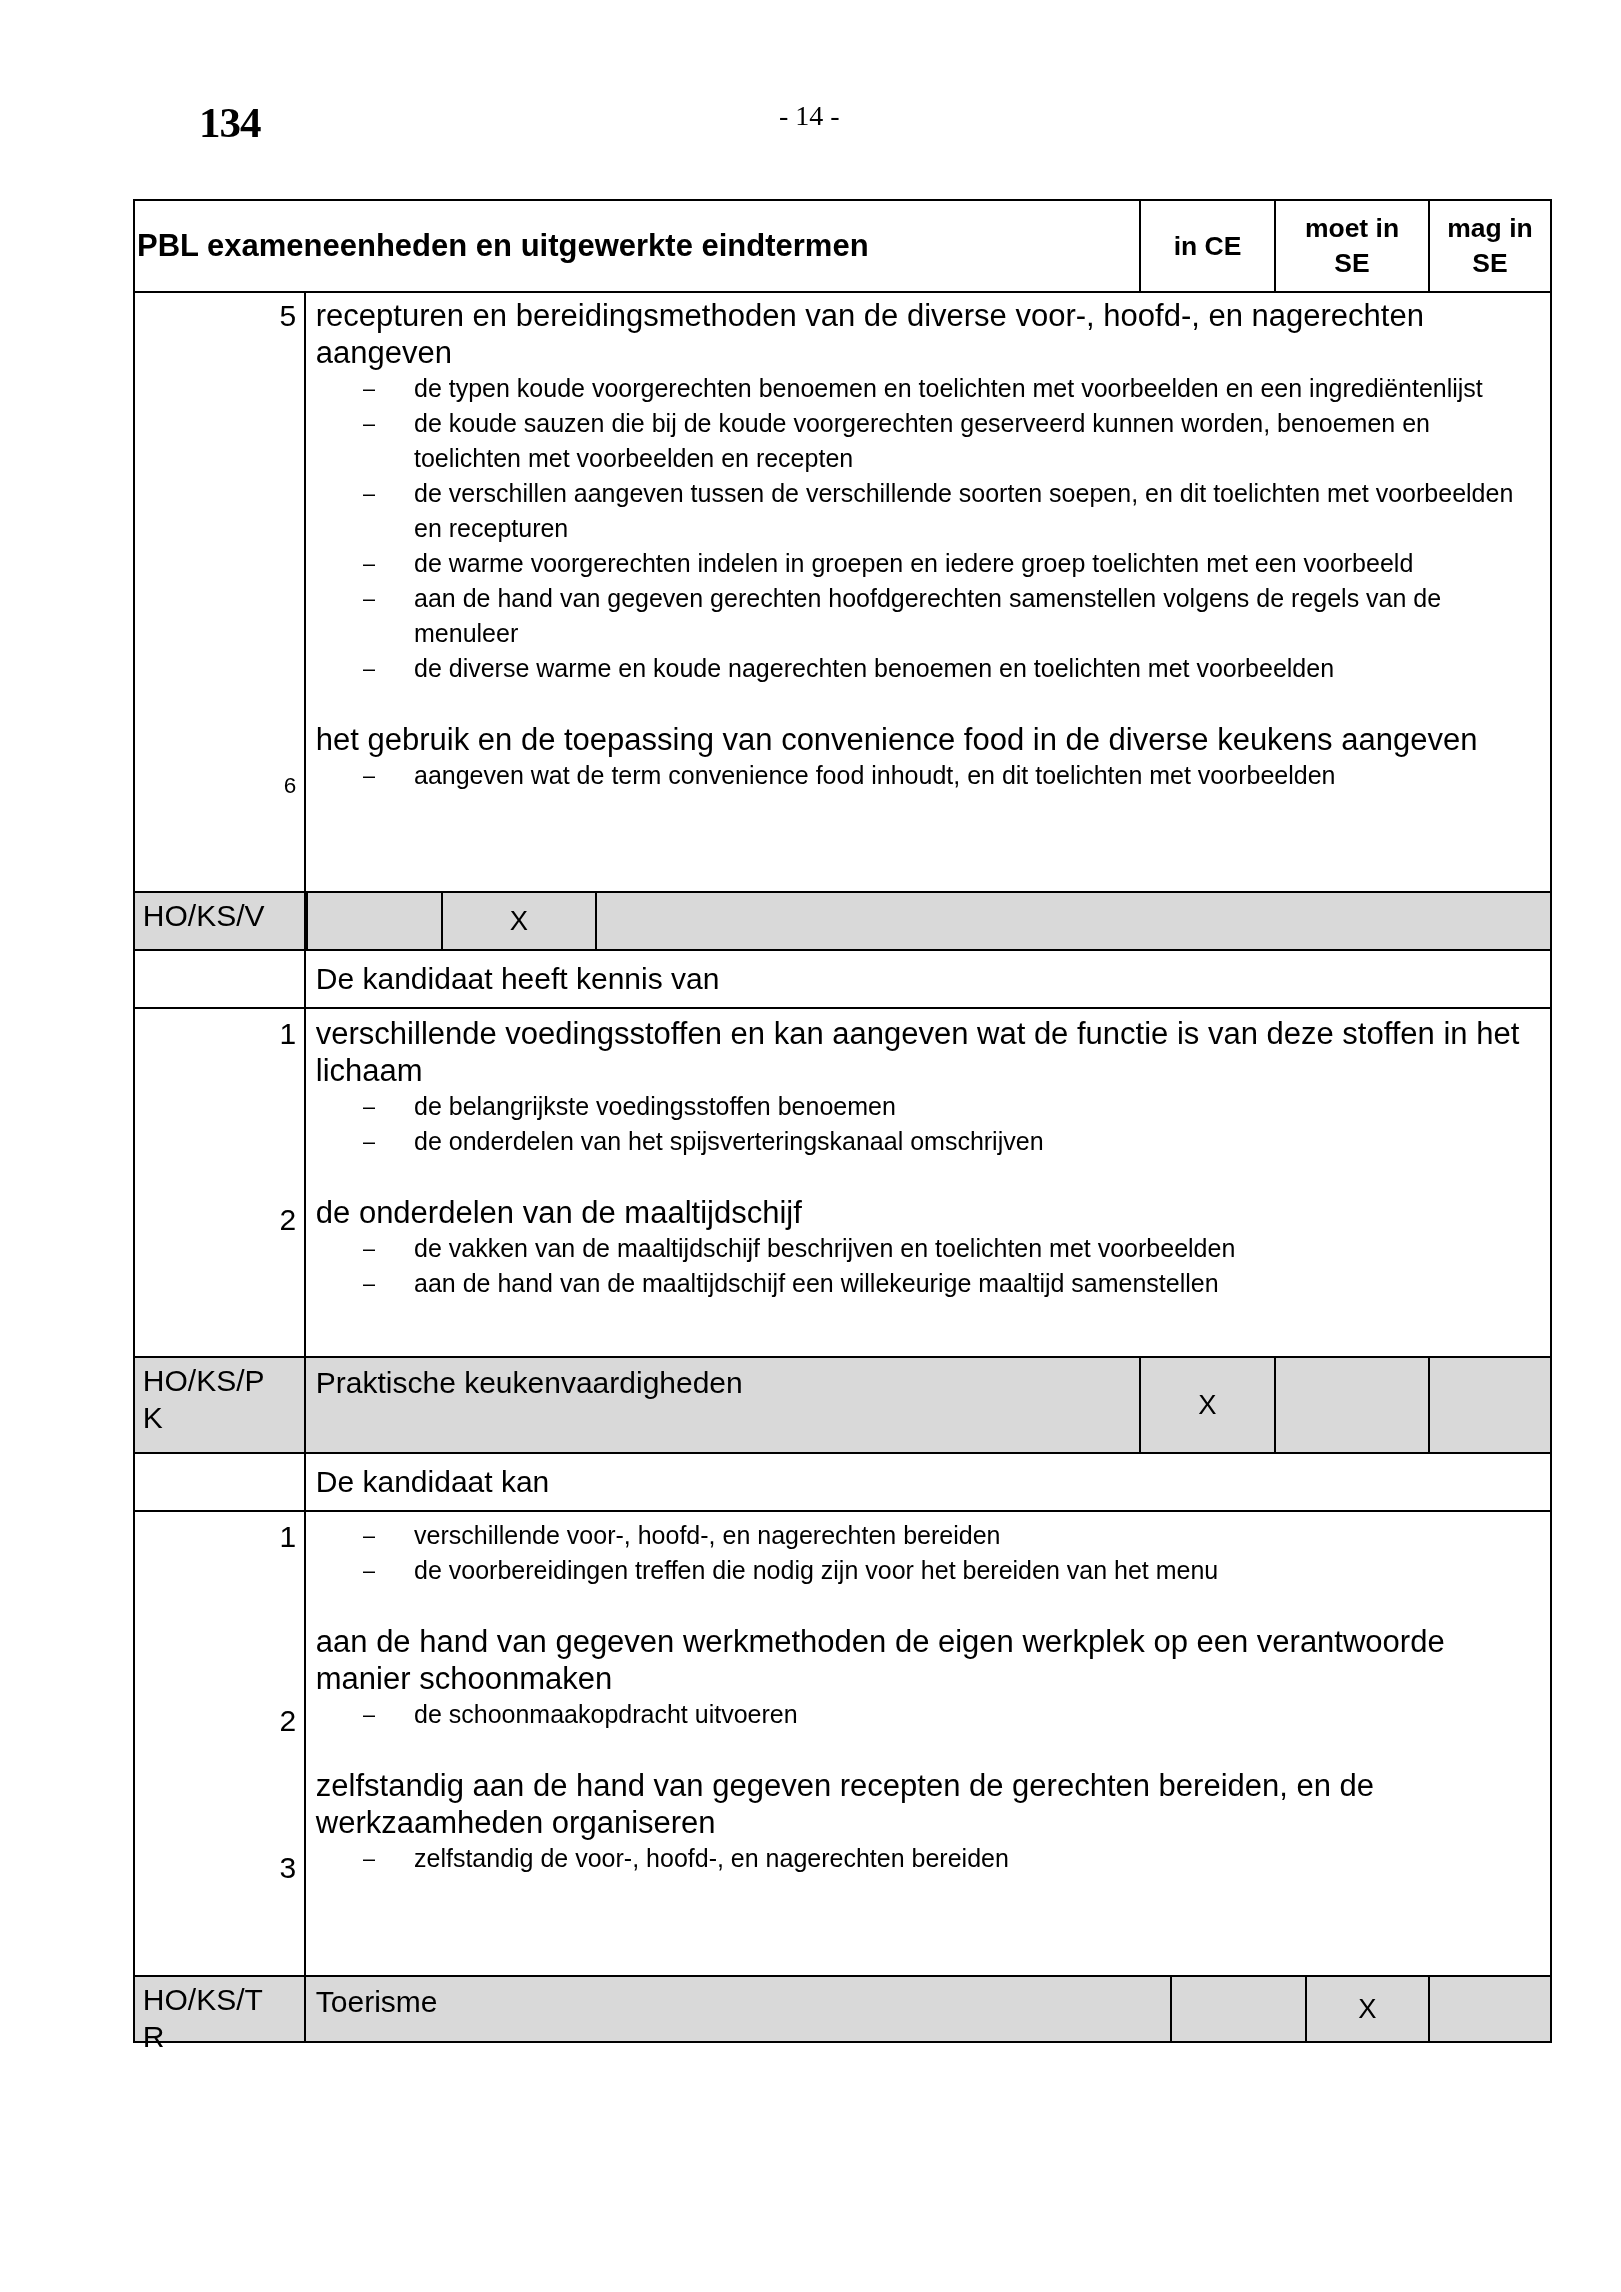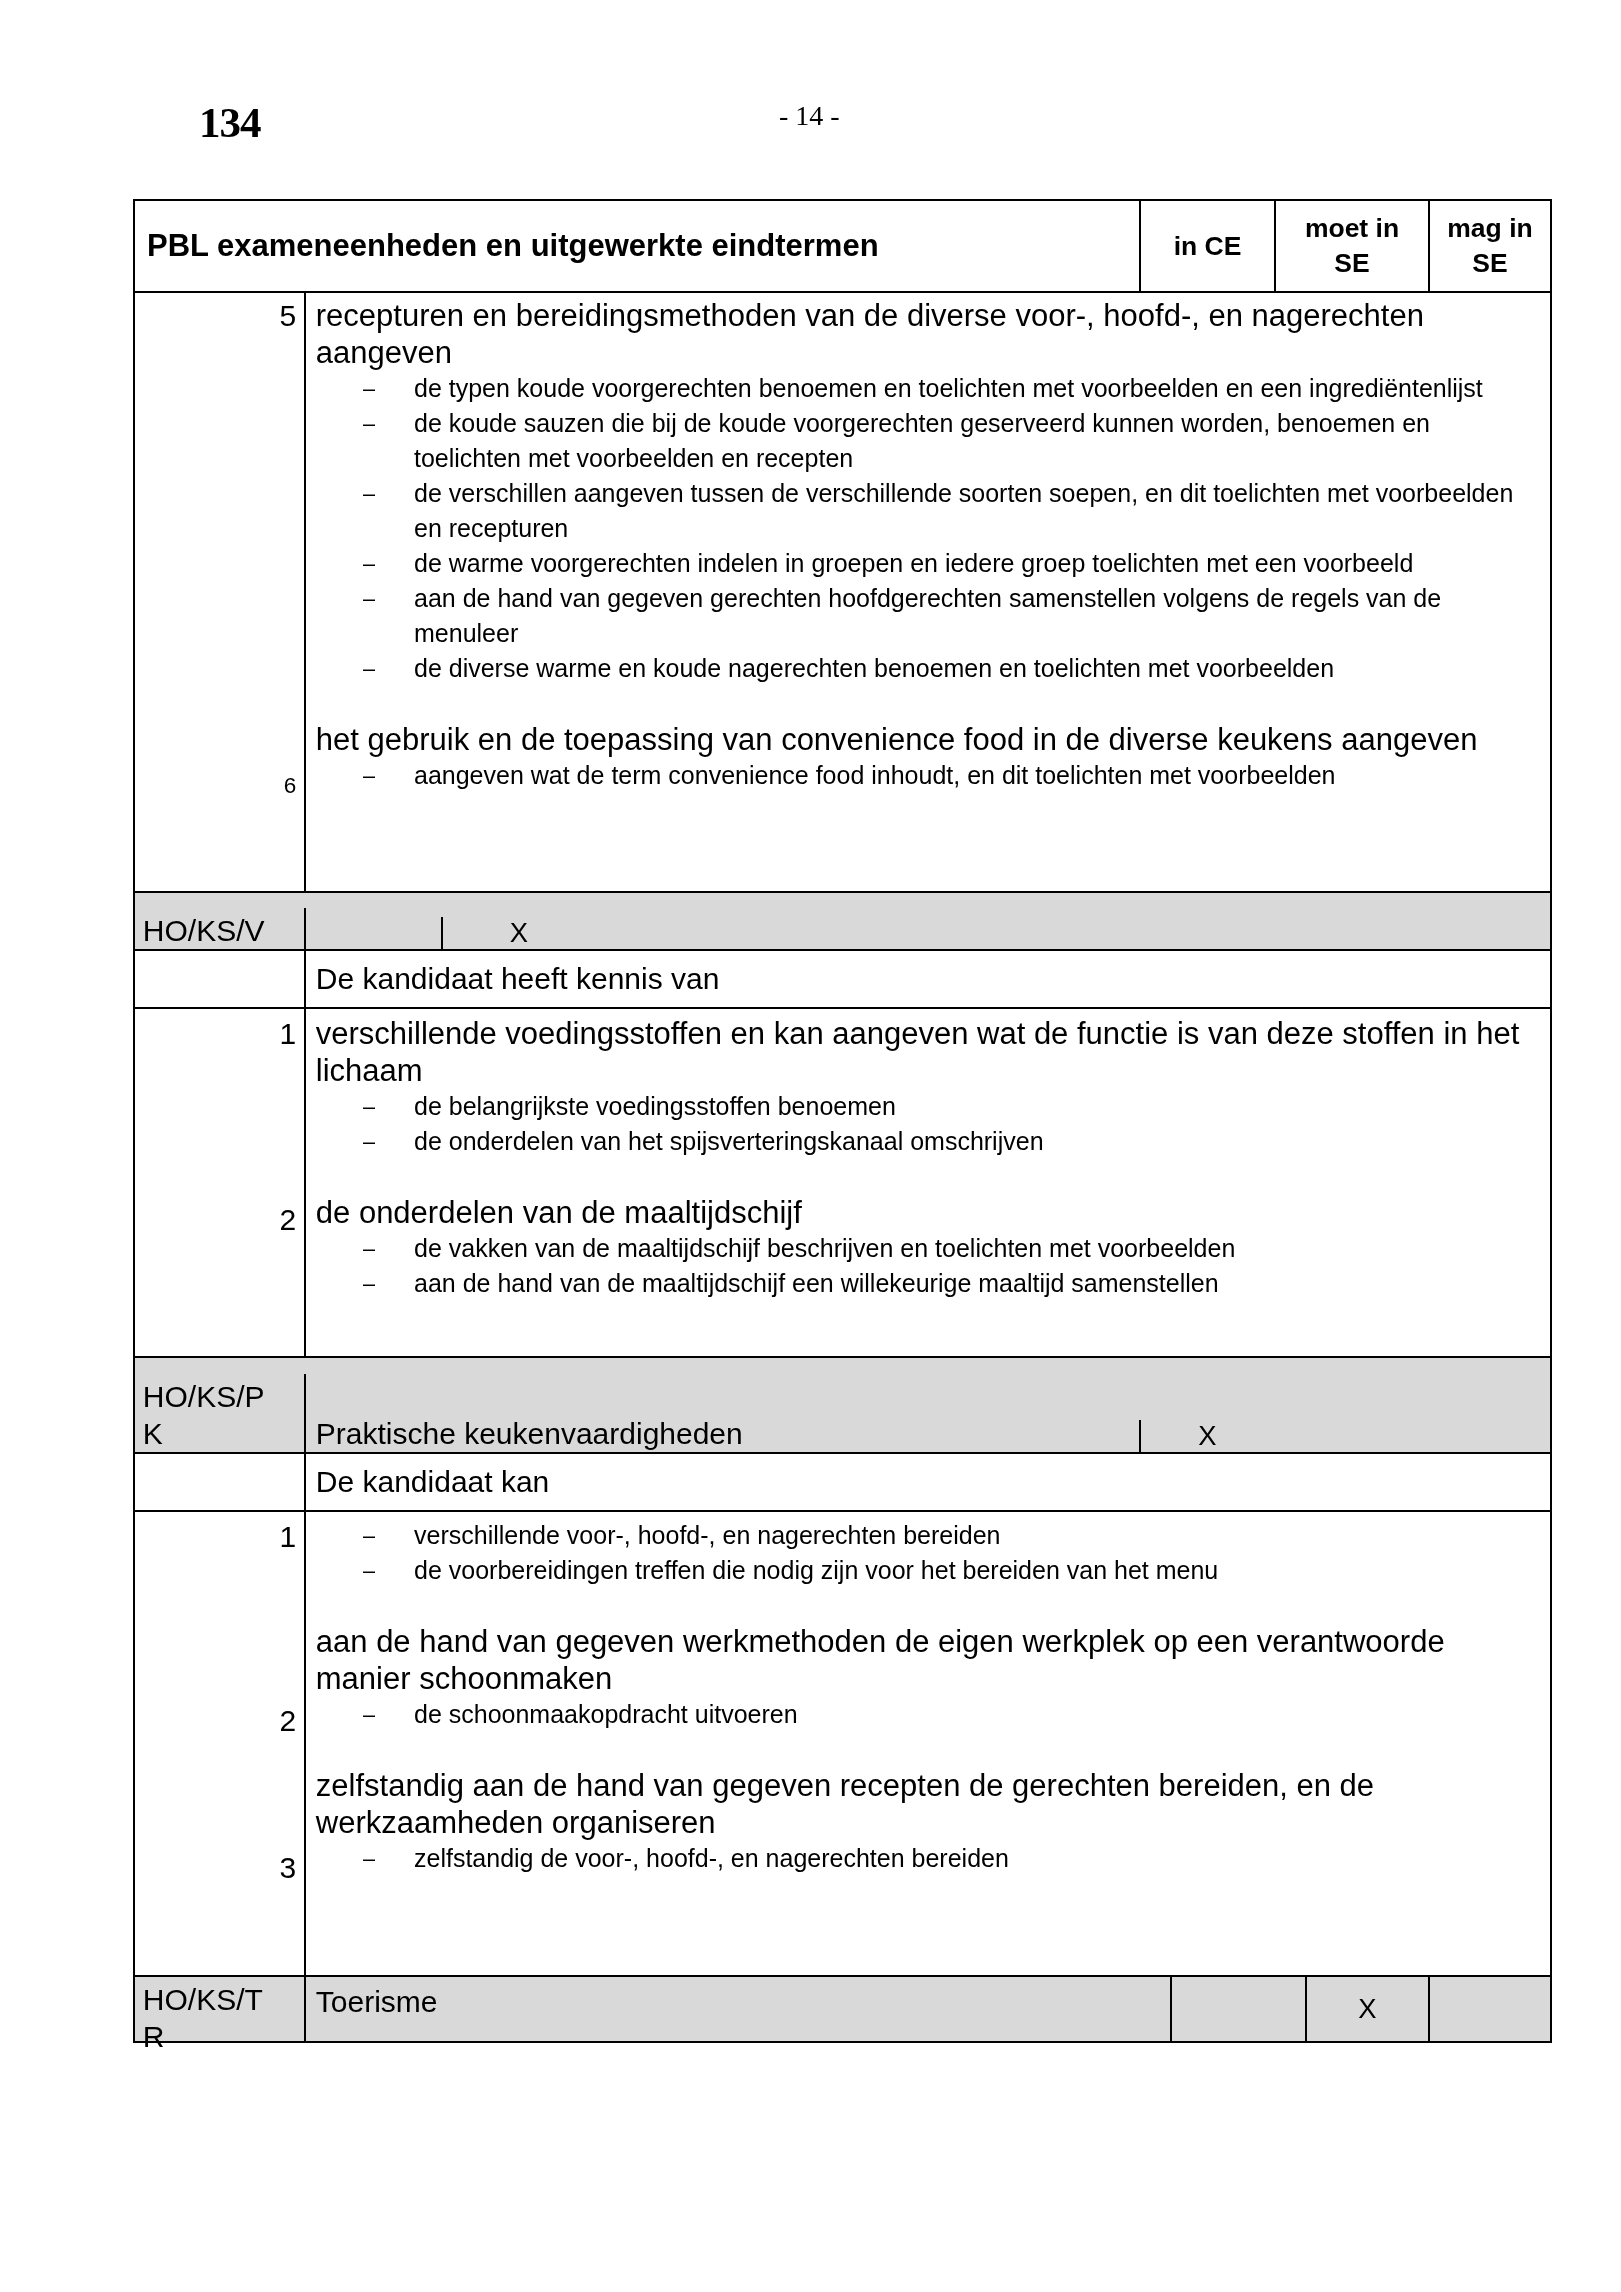--- a/index.html
+++ b/index.html
@@ -2,29 +2,29 @@
 <html><head>
 <meta charset="utf-8">
 <style>
   html, body { margin: 0; padding: 0; background: #ffffff; }
   body { width: 1621px; height: 2293px; position: relative; font-family: "Liberation Sans", sans-serif; color: #000; }
   .page-number { position: absolute; left: 199px; top: 98px; font-family: "Liberation Serif", serif; font-weight: bold; font-size: 43px; letter-spacing: -1px; }
   .page-folio { position: absolute; left: 779px; top: 100px; font-family: "Liberation Serif", serif; font-size: 28px; }
   .tbl { position: absolute; left: 133px; top: 199px; width: 1419px; border: 2.9px solid #000; box-sizing: border-box; }
   .row { position: relative; display: flex; border-top: 2px solid #000; box-sizing: border-box; }
   .row.first { border-top: none; }
-  .row.thick { border-top: 2.9px solid #000; align-items: flex-end; }
+  .row.thick { border-top: 2.9px solid #000; }
   .row.gray { background: #d9d9d9; }
   .c1 { width: 171px; flex: none; border-right: 2.9px solid #000; box-sizing: border-box; position: relative; }
   .c2 { flex: 1; box-sizing: border-box; position: relative; }
   .c3 { width: 135px; flex: none; border-left: 2px solid #000; box-sizing: border-box; }
   .c4 { width: 154px; flex: none; border-left: 2.9px solid #000; box-sizing: border-box; }
   .c5 { width: 122px; flex: none; border-left: 2px solid #000; box-sizing: border-box; }
   .hdr .c2, .hdr .c1 { }
-  .hdr-title { position: absolute; left: 12px; top: 26.5px; font-weight: bold; font-size: 31px; white-space: nowrap; }
+  .hdr-title { position: absolute; left: 2px; top: 26.5px; font-weight: bold; font-size: 31px; white-space: nowrap; }
   .hdr-col { display: flex; align-items: center; justify-content: center; text-align: center; font-weight: bold; font-size: 26.5px; line-height: 35px; }
   .num { position: absolute; right: 7.8px; font-size: 30px; }
   .num.small { font-size: 22.5px; }
   .main-text { font-size: 31px; line-height: 37px; padding-left: 9.8px; padding-right: 9.8px; }
   .main-text b { font-weight: bold; }
   .sub { list-style: none; margin: 0; padding: 0; }
   .sub li { position: relative; padding-left: 108px; padding-right: 9.8px; font-size: 25px; line-height: 35px; }
   .sub li .dash { position: absolute; left: 57px; top: 0; font-size: 21.6px; }
   .block { position: relative; }
   .code { font-size: 30px; line-height: 37px; padding-left: 7.8px; padding-top: 3.9px; }

